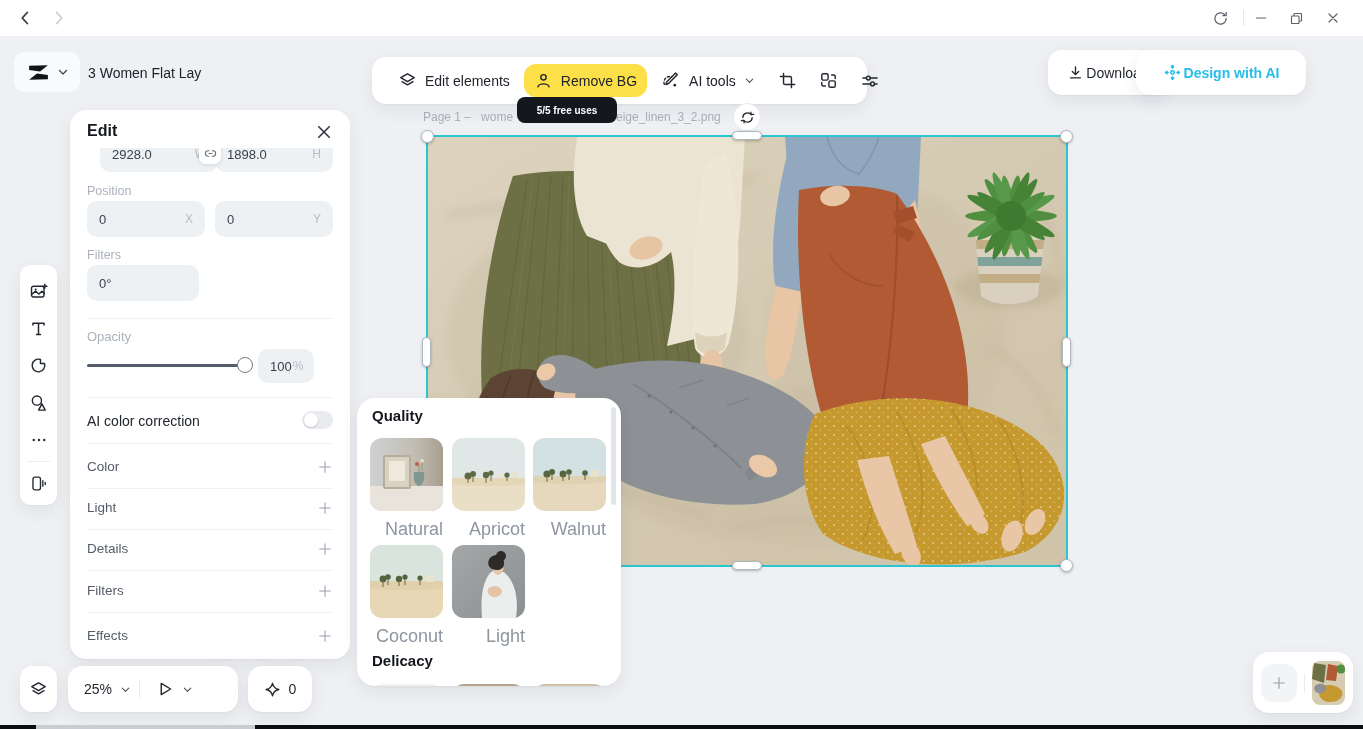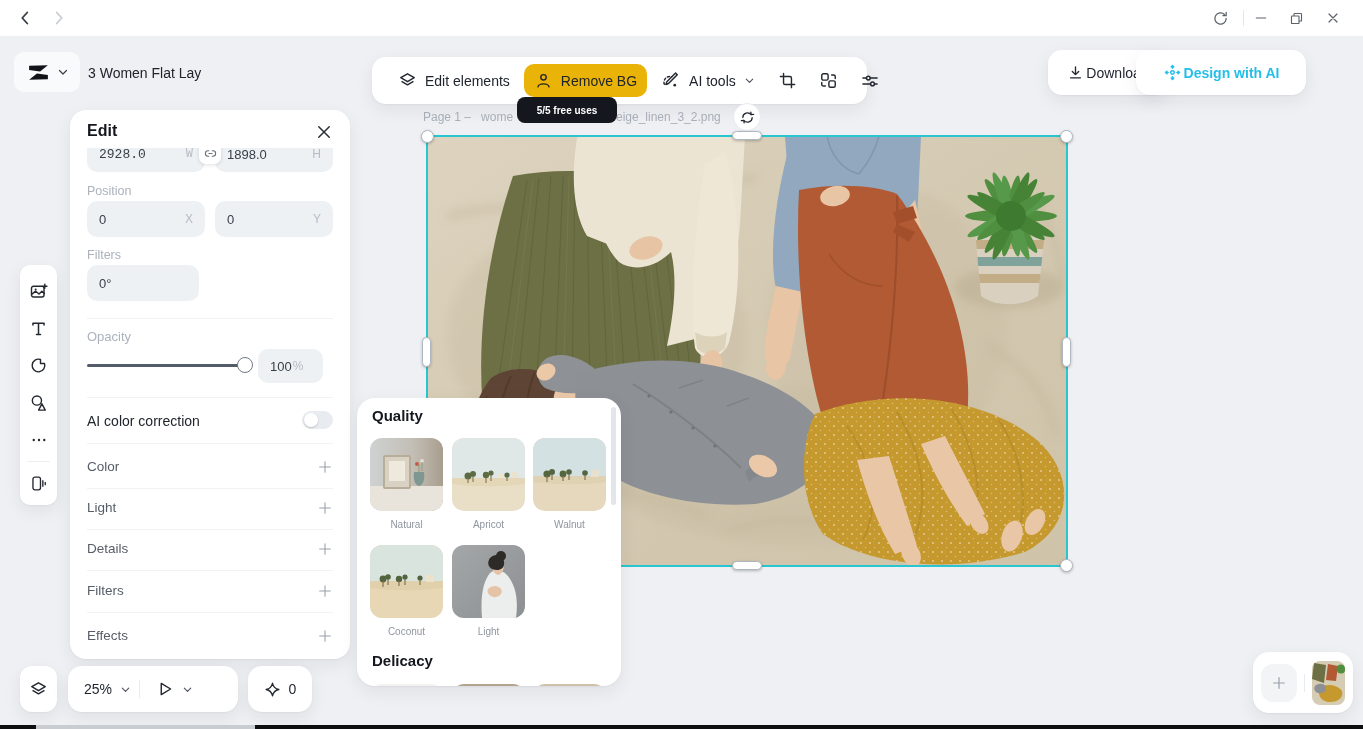--- a/index.html
+++ b/index.html
@@ -15,21 +15,21 @@
   .titlebar{position:absolute;left:0;top:0;width:1363px;height:36px;background:#fff;}
   .nav-arrow{position:absolute;top:7px;width:22px;height:22px;color:#3a3f47;}
   .nav-arrow.disabled{color:#c8cdd3;}
   .winbtn{position:absolute;top:6px;width:26px;height:24px;color:#5c626b;display:flex;align-items:center;justify-content:center;}
   
   .logo-pill{position:absolute;left:14px;top:52px;width:66px;height:40px;background:rgba(255,255,255,.65);
              border-radius:10px;display:flex;align-items:center;justify-content:center;gap:6px;}
   .doc-title{position:absolute;left:88px;top:65px;font-size:14px;color:#20242c;}
   .toolbar{left:372px;top:49px;width:495px;height:47px;display:flex;align-items:center;padding:0 16px;gap:4px;margin-top:8px;}
   .tb-item{display:flex;align-items:center;gap:8px;font-size:14px;color:#20242c;padding:7px 10px;border-radius:10px;white-space:nowrap;}
-  .tb-item.hl{background:#eab308;}
+  .tb-item.hl{background:#fde047;border-radius:12px;}
   .tb-icon-only{padding:7px 9px;}
   .pill-btn{position:absolute;top:50px;height:45px;background:#fff;border-radius:14px;
             box-shadow:0 1px 2px rgba(25,35,50,.04),0 6px 18px rgba(25,35,50,.07);
             display:flex;align-items:center;justify-content:center;gap:2px;font-size:14px;}
   
   .tooltip{position:absolute;left:517px;top:97px;width:100px;height:26px;background:#14171e;border-radius:8px;
            color:#fff;font-size:10px;font-weight:bold;display:flex;align-items:center;justify-content:center;z-index:9;}
   
   .page-label{position:absolute;top:110px;font-size:12px;color:#a8aeb8;white-space:pre;}
   .refresh-circle{position:absolute;left:733px;top:103px;width:28px;height:28px;border-radius:50%;background:#fff;
@@ -69,21 +69,21 @@
   .tools-div{width:23px;height:1px;background:#eceef1;margin:3px 0;}
   
   .sq-btn{left:20px;top:666px;width:37px;height:46px;border-radius:12px;display:flex;align-items:center;justify-content:center;z-index:4;}
   .zoom-pill{left:68px;top:666px;width:170px;height:46px;border-radius:14px;display:flex;align-items:center;z-index:4;padding:0 16px;gap:8px;}
   .credits-pill{left:248px;top:666px;width:64px;height:46px;border-radius:14px;display:flex;align-items:center;justify-content:center;gap:8px;z-index:4;font-size:14px;}
   .vdiv{width:1px;height:18px;background:#e7eaee;}
   
   .quality{left:357px;top:398px;width:264px;height:288px;border-radius:18px;z-index:5;overflow:hidden;}
   .q-title{position:absolute;left:15px;font-size:15px;font-weight:bold;color:#14171e;}
   .q-thumb{position:absolute;width:73px;height:73px;border-radius:12px;overflow:hidden;}
-  .q-label{position:absolute;width:73px;text-align:center;font-size:10px;color:#8f96a0;}
+  .q-label{position:absolute;width:73px;text-align:right;font-size:18px;color:#8f96a0;}
   .q-scroll{position:absolute;right:5px;top:9px;width:5px;height:98px;border-radius:3px;background:#e2e5ea;}
   
   .pages{left:1253px;top:652px;width:100px;height:61px;border-radius:16px;display:flex;align-items:center;padding:0 8px;gap:7px;z-index:4;}
   .add-page{width:38px;height:38px;border-radius:12px;background:#f2f4f6;display:flex;align-items:center;justify-content:center;color:#9aa1ab;}
   .page-thumb{width:34px;height:44px;border-radius:8px;overflow:hidden;}
   .bottom-strip{position:absolute;left:0;bottom:0;width:1363px;height:4px;background:#0d0e10;z-index:10;}
   .bottom-strip .lite{position:absolute;left:36px;top:0;width:219px;height:4px;background:#c9ccd1;}
 </style>
 </head>
 <body>
@@ -385,21 +385,21 @@
   <div class="h-pill-v" style="left:1062px;top:337px;"></div>
 
   <div class="card edit-panel">
     <div class="edit-title">Edit</div>
     <div class="close-x">
       <svg width="18" height="18" viewBox="0 0 24 24" stroke="currentColor" stroke-width="2" stroke-linecap="round">
           <path d="M5 5 L19 19 M19 5 L5 19"></path>
         </svg>
     </div>
     <div class="whclip">
-      <div class="field" style="left:17px;top:-12px;width:118px;font-family:Liberation Mono, monospace;">
+      <div class="field" style="left:30px;top:-12px;width:118px;">
         <span>2928.0</span>
         <span class="suffix">W</span>
       </div>
       <div class="field" style="left:145px;top:-12px;width:118px;">
         <span>1898.0</span>
         <span class="suffix">H</span>
       </div>
       <div class="linkbtn">
         <svg width="13" height="13" viewBox="0 0 24 24" fill="none" stroke="currentColor" stroke-width="2" stroke-linecap="round">
             <path d="M9 7 H7.5 a5 5 0 0 0 0 10 H9"></path>
@@ -418,21 +418,21 @@
       <span class="suffix">Y</span>
     </div>
     <div class="gray-label" style="left:17px;top:138px;">Filters</div>
     <div class="field" style="left:17px;top:155px;width:112px;">
       <span>0°</span>
     </div>
     <div class="divider" style="top:208px;"></div>
     <div class="gray-label" style="left:17px;top:219px;font-size:13px;">Opacity</div>
     <div class="slider-track"></div>
     <div class="slider-thumb"></div>
-    <div class="field" style="left:188px;top:239px;width:65px;height:34px;justify-content:flex-start;gap:1px;">
+    <div class="field" style="left:188px;top:239px;width:56px;height:34px;justify-content:flex-start;gap:1px;">
       <span>100</span>
       <span class="suffix">%</span>
     </div>
     <div class="divider" style="top:287px;"></div>
     <div class="row-label" style="top:303px;color:#20242c;font-size:14px;">AI color correction</div>
     <div class="toggle"></div>
     <div class="divider" style="top:333px;"></div>
     <div class="row-label" style="top:349px;">Color</div>
     <div class="plus-ic" style="top:349px;">
       <svg width="16" height="16" viewBox="0 0 24 24" stroke="currentColor" stroke-width="1.6" stroke-linecap="round">

